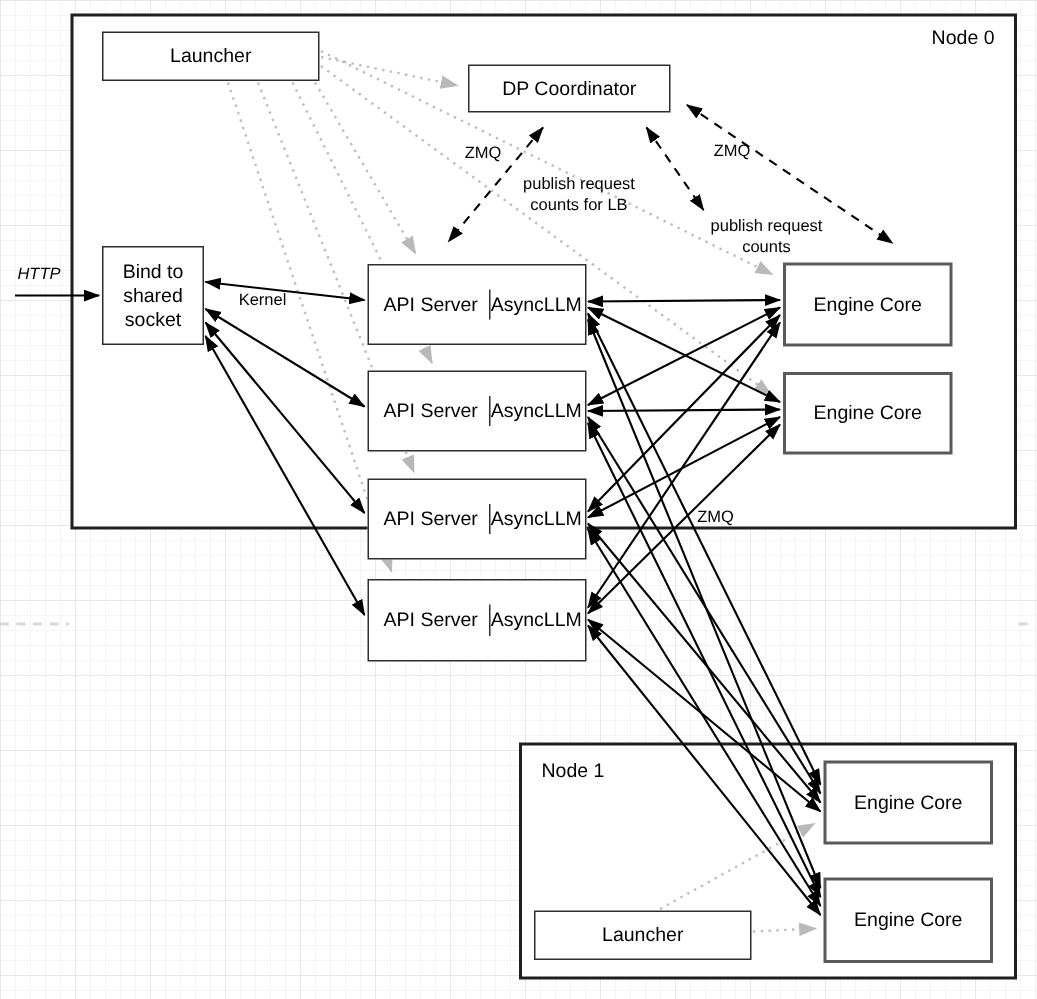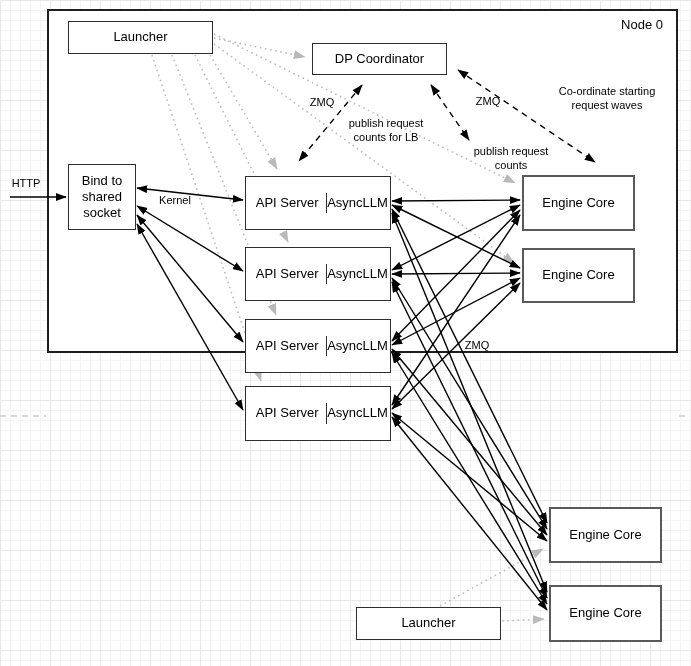--- a/index.html
+++ b/index.html
@@ -77,38 +77,39 @@
       <line x1="392" y1="349" x2="547" y2="535" class="solid" marker-end="url(#ah-black)" marker-start="url(#ah-black)"></line>
       <line x1="392" y1="353" x2="547" y2="604" class="solid" marker-end="url(#ah-black)" marker-start="url(#ah-black)"></line>
       <line x1="392" y1="405" x2="520" y2="215" class="solid" marker-end="url(#ah-black)" marker-start="url(#ah-black)"></line>
       <line x1="392" y1="409" x2="520" y2="283" class="solid" marker-end="url(#ah-black)" marker-start="url(#ah-black)"></line>
       <line x1="392" y1="413" x2="547" y2="541" class="solid" marker-end="url(#ah-black)" marker-start="url(#ah-black)"></line>
       <line x1="392" y1="417" x2="547" y2="610" class="solid" marker-end="url(#ah-black)" marker-start="url(#ah-black)"></line>
     </svg>
 <div class="node" style="left: 47px; top: 9px; width: 631px; height: 344px;">
       <span class="node-label" style="right: 13px; top: 6px;">Node 0</span>
     </div>
+    <div class="node" style="left: 346px; top: 495px; width: 332px; height: 158px;">
+      <span class="node-label" style="left: 13px; top: 9px;">Node 1</span>
+    </div>
     <div class="box" style="left: 68px; top: 21px; width: 145px; height: 33px;"><span>Launcher</span></div>
     <div class="box" style="left: 312px; top: 43px; width: 135px; height: 32px;"><span>DP Coordinator</span></div>
     <div class="box" style="left: 68px; top: 164px; width: 68px; height: 66px;"><span>Bind to
 shared
 socket</span></div>
     <div class="box split" style="left: 245px; top: 176px; width: 146px; height: 54px;"><span class="cell c0">API Server</span><span class="cell c1">AsyncLLM</span></div>
     <div class="box split" style="left: 245px; top: 247px; width: 146px; height: 54px;"><span class="cell c0">API Server</span><span class="cell c1">AsyncLLM</span></div>
     <div class="box split" style="left: 245px; top: 319px; width: 146px; height: 54px;"><span class="cell c0">API Server</span><span class="cell c1">AsyncLLM</span></div>
     <div class="box split" style="left: 245px; top: 386px; width: 146px; height: 55px;"><span class="cell c0">API Server</span><span class="cell c1">AsyncLLM</span></div>
     <div class="box engine" style="left: 522px; top: 175px; width: 113px; height: 56px;"><span>Engine Core</span></div>
     <div class="box engine" style="left: 522px; top: 248px; width: 113px; height: 55px;"><span>Engine Core</span></div>
     <div class="box engine" style="left: 549px; top: 507px; width: 113px; height: 56px;"><span>Engine Core</span></div>
     <div class="box engine" style="left: 549px; top: 585px; width: 113px; height: 57px;"><span>Engine Core</span></div>
     <div class="box" style="left: 356px; top: 607px; width: 145px; height: 33px;"><span>Launcher</span></div>
-    <div class="lbl" style="left: 6px; top: 176px; width: 40px;">HTTP</div>
+    <div class="lbl" style="left: 6px; top: 176px; width: 40px; font-style: italic;">HTTP</div>
     <div class="lbl" style="left: 152px; top: 193px; width: 46px;">Kernel</div>
     <div class="lbl" style="left: 305px; top: 95px; width: 34px;">ZMQ</div>
     <div class="lbl" style="left: 471px; top: 94px; width: 34px;">ZMQ</div>
     <div class="lbl" style="left: 460px; top: 338px; width: 34px;">ZMQ</div>
     <div class="lbl" style="left: 330px; top: 116px; width: 112px;">publish request
 counts for LB</div>
     <div class="lbl" style="left: 454px; top: 144px; width: 114px;">publish request
 counts</div>
-    <div class="lbl" style="left: 526px; top: 84px; width: 162px;">Co-ordinate starting
-request waves</div>
   </div>
 
 </body></html>

